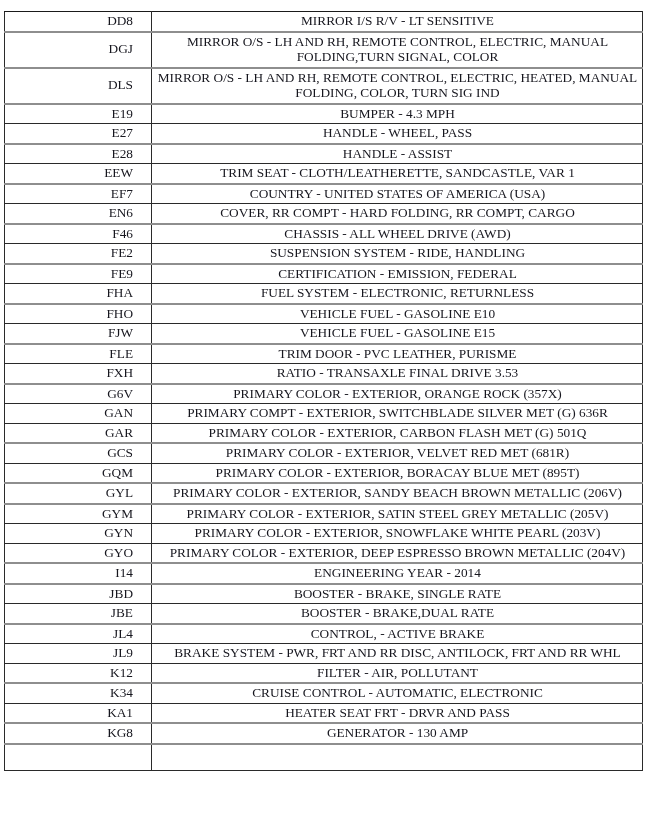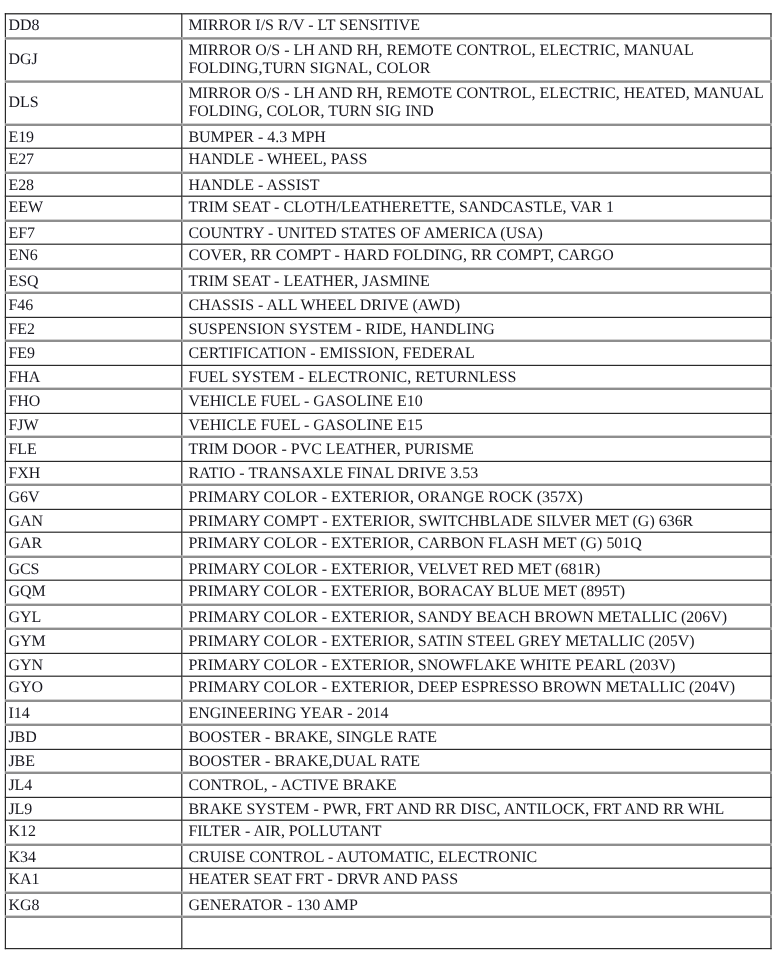--- a/index.html
+++ b/index.html
@@ -49,27 +49,27 @@
   #rpo-table tr.soft-rule > td {
     border-top-color: #8e8e8e;
     border-top-width: 2px;
   }
   #rpo-table tr.hard-rule > td {
     border-top-color: #1a1a1a;
     border-top-width: 1px;
   }
 
   #rpo-table td.code {
-    text-align: left;
+    text-align: right;
     padding-left: 2px;
     padding-right: 18px;
   }
 
   #rpo-table td.desc {
-    text-align: left;
+    text-align: center;
     padding-left: 5px;
     padding-right: 4px;
   }
 
   
   #rpo-table tr.blank-row td {
     height: 22px;
   }
 </style>
 </head>
@@ -112,24 +112,20 @@
         </tr>
         <tr class="soft-rule">
           <td class="code">EF7</td>
           <td class="desc">COUNTRY - UNITED STATES OF AMERICA (USA)</td>
         </tr>
         <tr class="hard-rule">
           <td class="code">EN6</td>
           <td class="desc">COVER, RR COMPT - HARD FOLDING, RR COMPT, CARGO</td>
         </tr>
         <tr class="soft-rule">
-          <td class="code">ESQ</td>
-          <td class="desc">TRIM SEAT - LEATHER, JASMINE</td>
-        </tr>
-        <tr class="soft-rule">
           <td class="code">F46</td>
           <td class="desc">CHASSIS - ALL WHEEL DRIVE (AWD)</td>
         </tr>
         <tr class="hard-rule">
           <td class="code">FE2</td>
           <td class="desc">SUSPENSION SYSTEM - RIDE, HANDLING</td>
         </tr>
         <tr class="soft-rule">
           <td class="code">FE9</td>
           <td class="desc">CERTIFICATION - EMISSION, FEDERAL</td>

